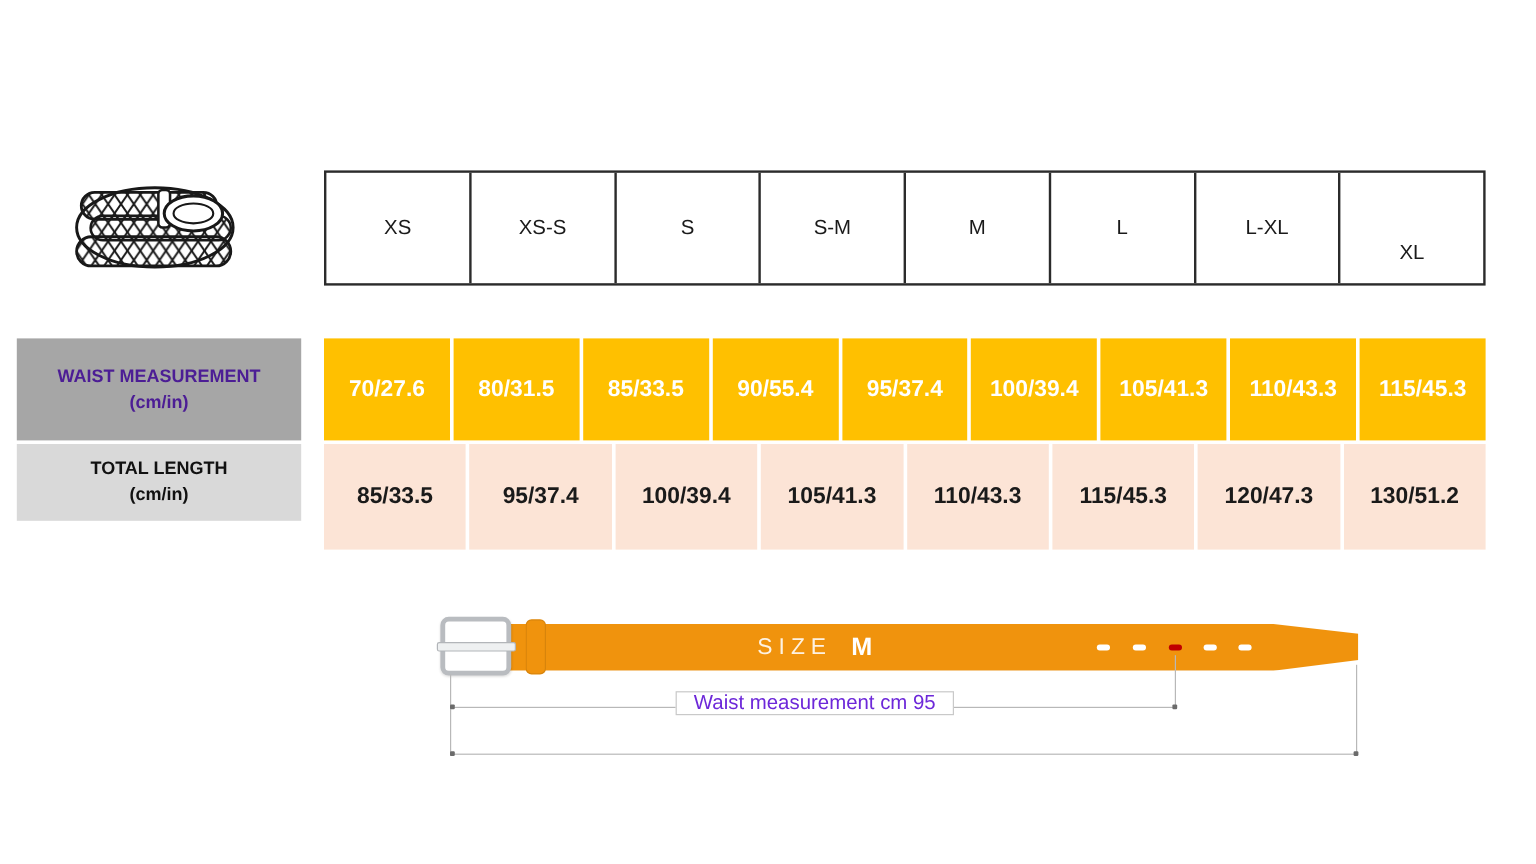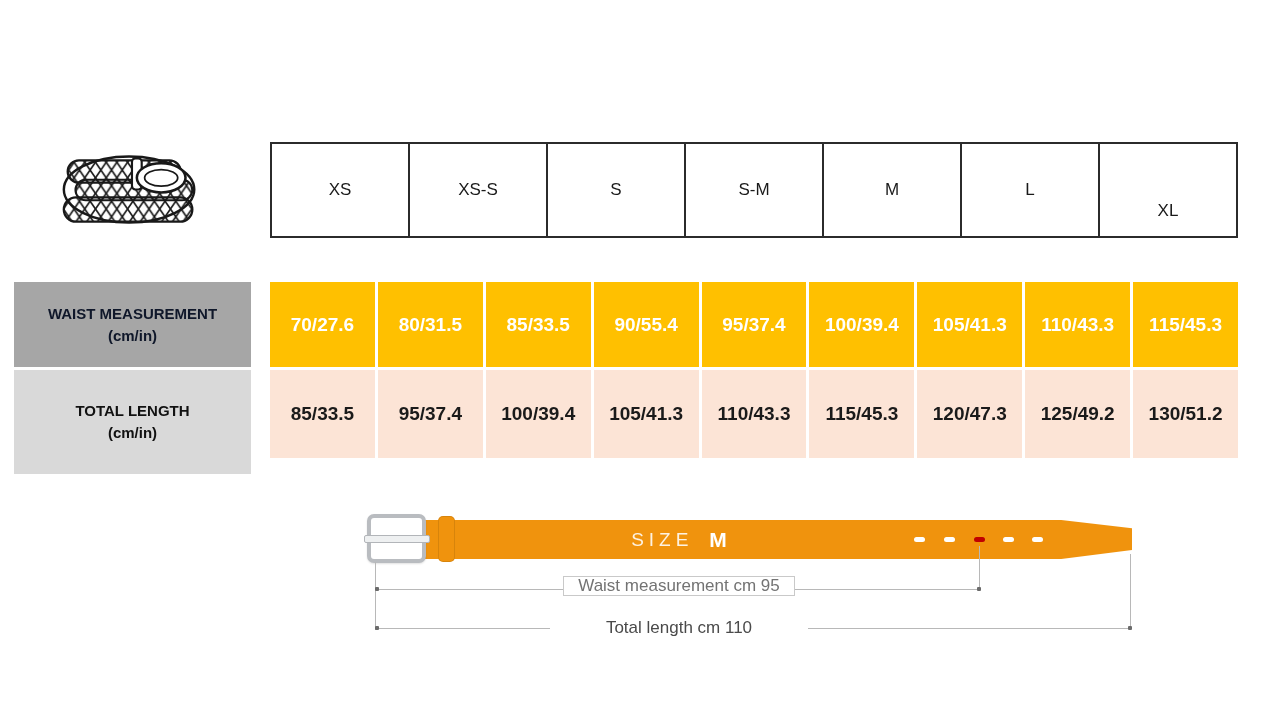--- a/index.html
+++ b/index.html
@@ -14,22 +14,22 @@
   .size-header-row { position: absolute; left: 270px; top: 142px; width: 968px; height: 96px;
     display: flex; border: 2px solid #2b2b2b; background: #fff; }
   .size-cell { flex: 1; display: flex; align-items: center; justify-content: center;
     border-right: 2px solid #2b2b2b; font-size: 17px; color: #1a1a1a; }
   .size-cell:last-child { border-right: none; margin-top: 42px; }
 
   
   .row-label { position: absolute; left: 14px; width: 237px; display: flex; flex-direction: column;
     align-items: center; justify-content: center; text-align: center; font-weight: bold;
     font-size: 15px; line-height: 1.45; }
-  .row-label.waist { top: 282px; height: 85px; background: #a6a6a6; color: #0f172a; }
-  .row-label.length { top: 370px; height: 104px; background: #d9d9d9; color: #111111; }
+  .row-label.waist { top: 282px; height: 85px; background: #a6a6a6; color: #4c1d95; }
+  .row-label.length { top: 370px; height: 64px; background: #d9d9d9; color: #111111; }
 
   
   .data-row { position: absolute; left: 270px; width: 968px; display: flex; gap: 3px; }
   .data-row.waist { top: 282px; height: 85px; }
   .data-row.length { top: 370px; height: 88px; }
   .data-cell { flex: 1; display: flex; align-items: center; justify-content: center;
     font-weight: bold; font-size: 19px; }
   .data-row.waist .data-cell { background: #ffc000; color: #ffffff; }
   .data-row.length .data-cell { background: #fce4d6; color: #1a1a1a; }
 
@@ -51,21 +51,21 @@
   .hole { position: absolute; top: 537px; width: 11px; height: 5px; border-radius: 2.5px;
     background: #ffffff; }
   .hole.marked { background: #c00000; }
 
   
   .vline { position: absolute; width: 1px; background: #b8b8b8; }
   .hline { position: absolute; height: 1px; background: #b8b8b8; }
   .dim-dot { position: absolute; width: 4px; height: 4px; background: #6b6b6b; border-radius: 1px; }
   .waist-label-box { position: absolute; left: 563px; top: 576px; width: 232px; height: 20px;
     background: #ffffff; border: 1px solid #c9c9c9; display: flex; align-items: center;
-    justify-content: center; font-size: 17px; color: #737373; }
+    justify-content: center; font-size: 17px; color: #6d28d9; }
   .length-label { position: absolute; left: 550px; top: 615px; width: 258px; height: 26px;
     background: #ffffff; display: flex; align-items: center; justify-content: center;
     font-size: 17px; color: #4a4a4a; }
 </style>
 </head>
 <body>
 
 <div class="page">
 
   <div class="belt-icon-wrap">
@@ -86,20 +86,21 @@
     </svg>
   </div>
 
   <div class="size-header-row">
     <div class="size-cell">XS</div>
     <div class="size-cell">XS-S</div>
     <div class="size-cell">S</div>
     <div class="size-cell">S-M</div>
     <div class="size-cell">M</div>
     <div class="size-cell">L</div>
+    <div class="size-cell">L-XL</div>
     <div class="size-cell">XL</div>
   </div>
 
   <div class="row-label waist">
     <div>WAIST MEASUREMENT</div>
     <div>(cm/in)</div>
   </div>
   <div class="data-row waist">
     <div class="data-cell">70/27.6</div>
     <div class="data-cell">80/31.5</div>
@@ -117,21 +118,20 @@
     <div>(cm/in)</div>
   </div>
   <div class="data-row length">
     <div class="data-cell">85/33.5</div>
     <div class="data-cell">95/37.4</div>
     <div class="data-cell">100/39.4</div>
     <div class="data-cell">105/41.3</div>
     <div class="data-cell">110/43.3</div>
     <div class="data-cell">115/45.3</div>
     <div class="data-cell">120/47.3</div>
-    <div class="data-cell">125/49.2</div>
     <div class="data-cell">130/51.2</div>
   </div>
 
   <div class="strap"></div>
   <div class="keeper"></div>
   <div class="buckle"></div>
   <div class="prong"></div>
 
   <div class="size-text">
     <span class="size-word">SIZE</span>
@@ -150,15 +150,14 @@
 
   <div class="hline" style="left:377px; top:589px; width:603px;"></div>
   <div class="hline" style="left:377px; top:628px; width:754px;"></div>
 
   <div class="dim-dot" style="left:375px; top:587px;"></div>
   <div class="dim-dot" style="left:977px; top:587px;"></div>
   <div class="dim-dot" style="left:375px; top:626px;"></div>
   <div class="dim-dot" style="left:1128px; top:626px;"></div>
 
   <div class="waist-label-box">Waist measurement cm 95</div>
-  <div class="length-label">Total length cm 110</div>
 
 </div>
 
 </body></html>

